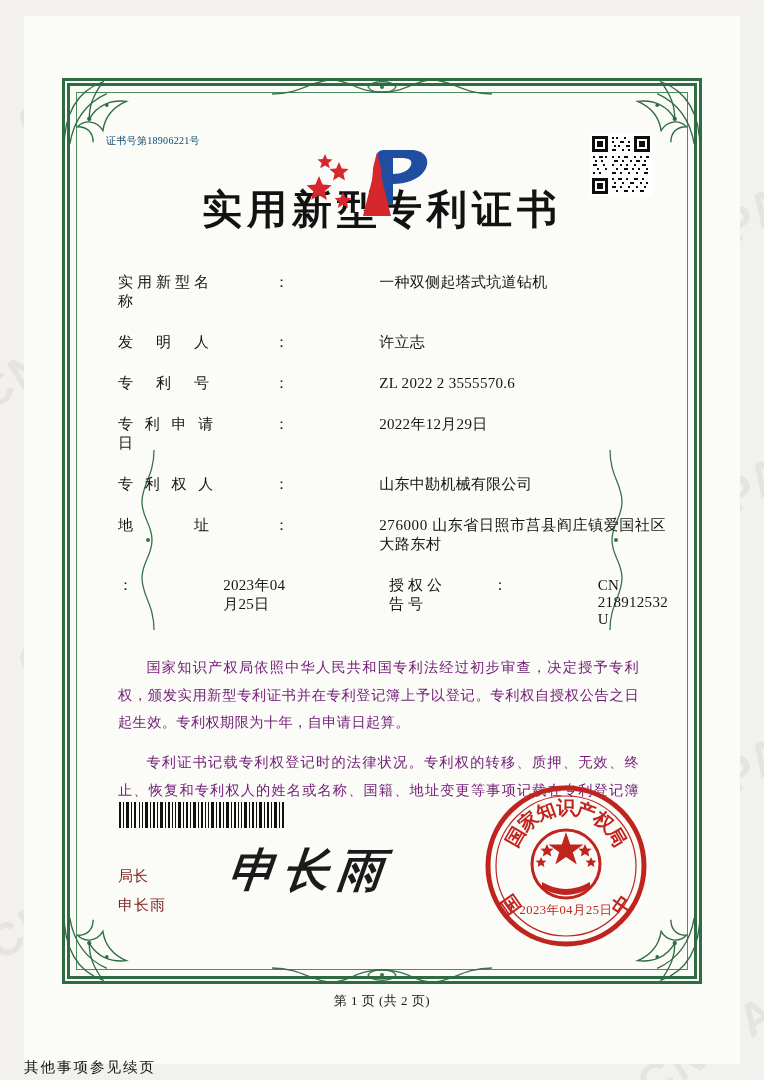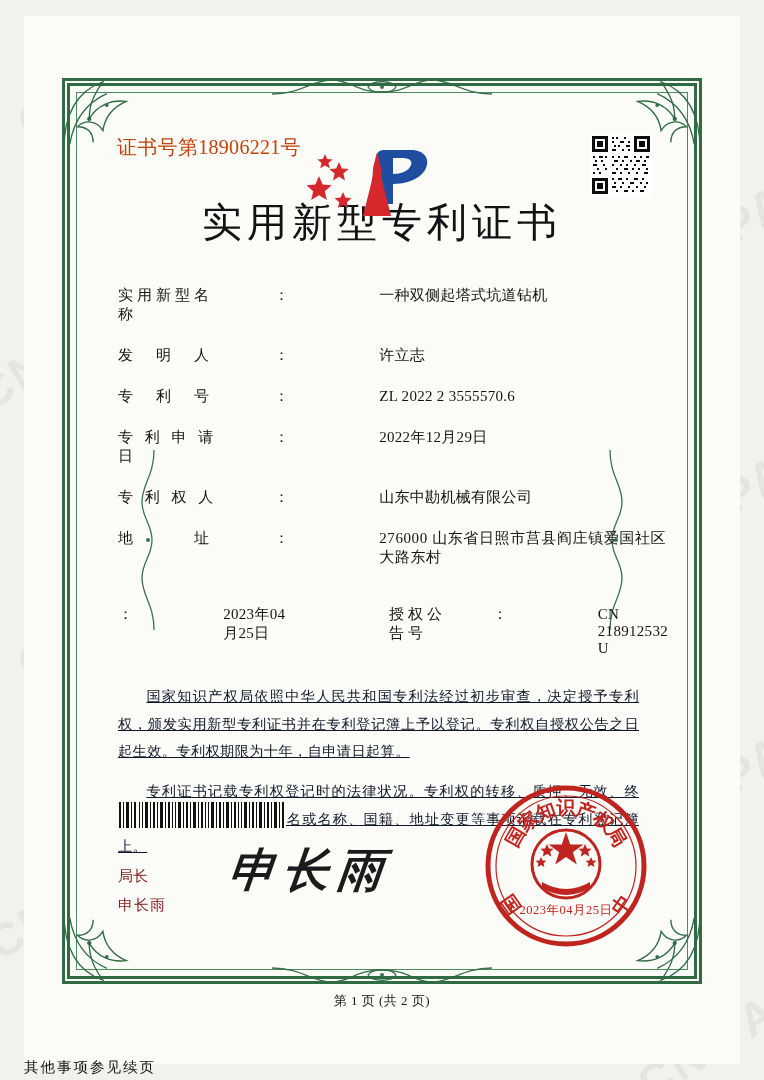--- a/index.html
+++ b/index.html
@@ -89,24 +89,24 @@
   
   .content {
     position: absolute;
     left: 72px;
     top: 96px;
     width: 572px;
     z-index: 4;
   }
 
   .cert-no {
-    font-size: 20px;
-    color: #c2410c;
+    font-size: 10px;
+    color: #0c4a6e;
     letter-spacing: .3px;
-    margin: 22px 0 0 21px;
+    margin: 22px 0 0 10px;
   }
 
   .emblem {
     position: absolute;
     left: 50%;
     top: 28px;
     transform: translateX(-50%);
     width: 150px;
     height: 90px;
   }
@@ -116,21 +116,21 @@
     right: 16px;
     top: 22px;
     width: 62px;
     height: 62px;
   }
   .qr svg { display: block; width: 100%; height: 100%; }
 
   .title {
     text-align: center;
     font-size: 40px;
-    font-weight: normal;
+    font-weight: bold;
     letter-spacing: 5px;
     color: #121212;
     margin-top: 34px;
     font-family: "Liberation Serif", "DejaVu Serif", serif;
   }
 
   .fields {
     margin-top: 36px;
     padding-left: 22px;
   }
@@ -148,36 +148,34 @@
     flex: none;
     letter-spacing: 4px;
   }
   .field-colon { margin: 0 2px 0 0; }
   .field-value { letter-spacing: .3px; margin-left: 44px; }
   .field-value.addr { letter-spacing: .6px; }
 
   .field-row.dual .second-label {
     margin-left: 54px;
     letter-spacing: 4px;
-    margin-top: 16px;
   }
 
   .paragraphs {
     margin-top: 26px;
     padding: 0 18px 0 22px;
   }
   .paragraphs p {
     margin: 0 11px 12px 0;
     font-size: 14.2px;
     line-height: 1.95;
     text-indent: 2em;
     text-align: justify;
-    color: #0f172a;
+    color: #701a75;
     letter-spacing: .4px;
-    text-decoration: underline;
   }
 
   
   .barcode {
     position: absolute;
     left: 94px;
     top: 786px;
     width: 168px;
     height: 26px;
     z-index: 4;

